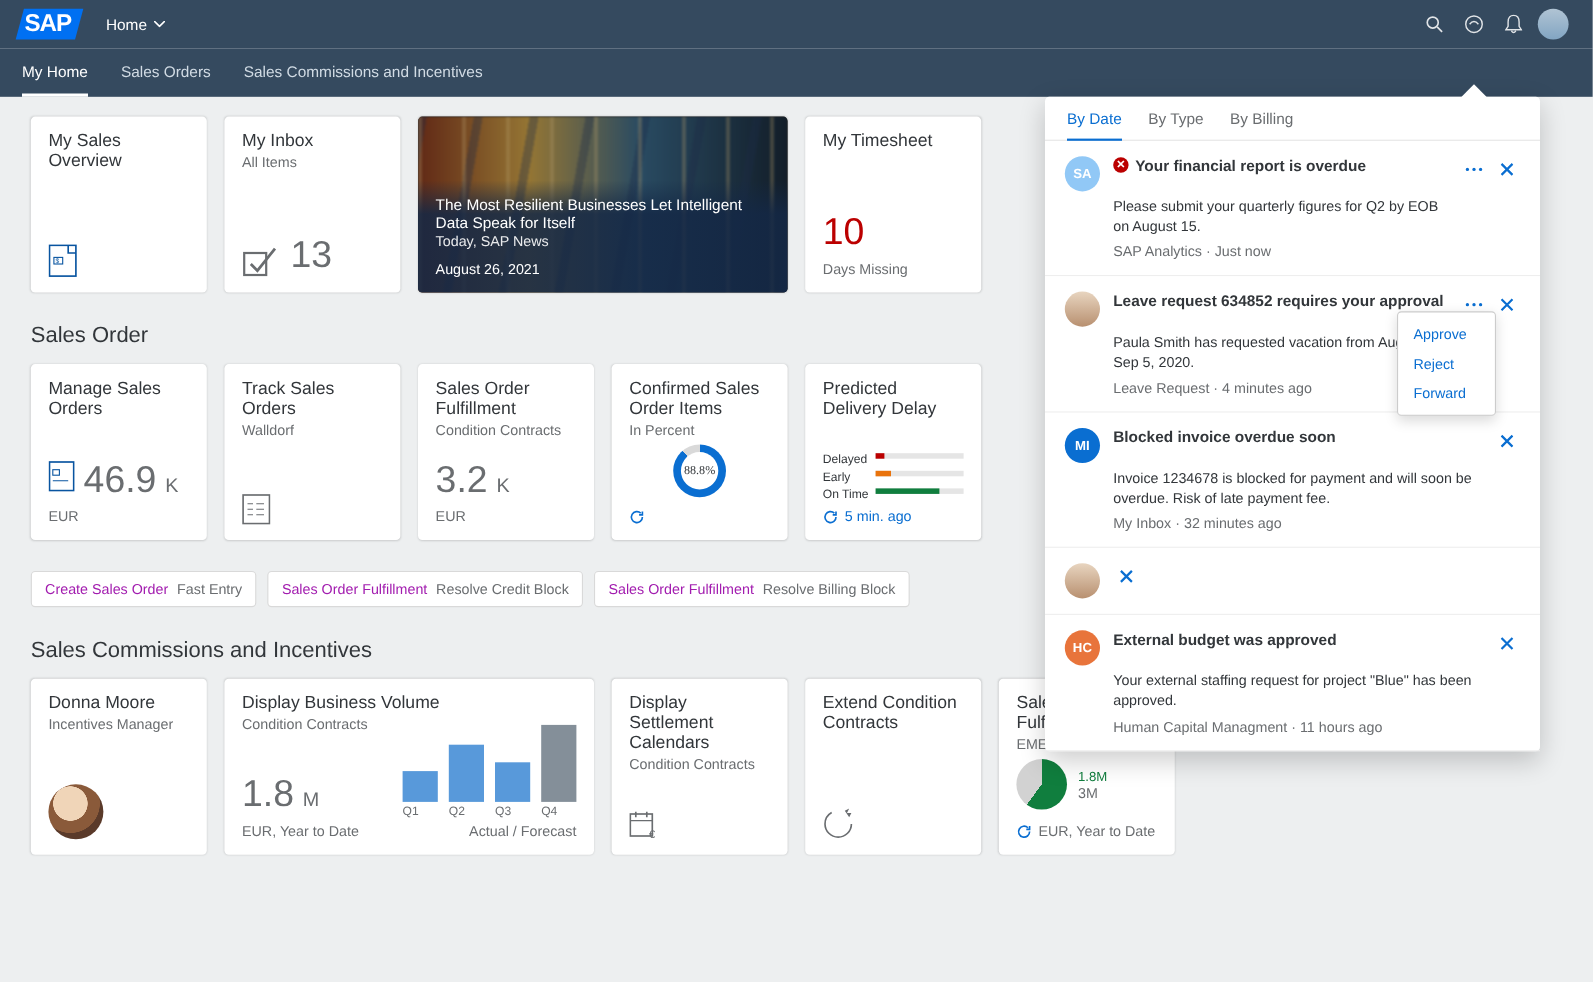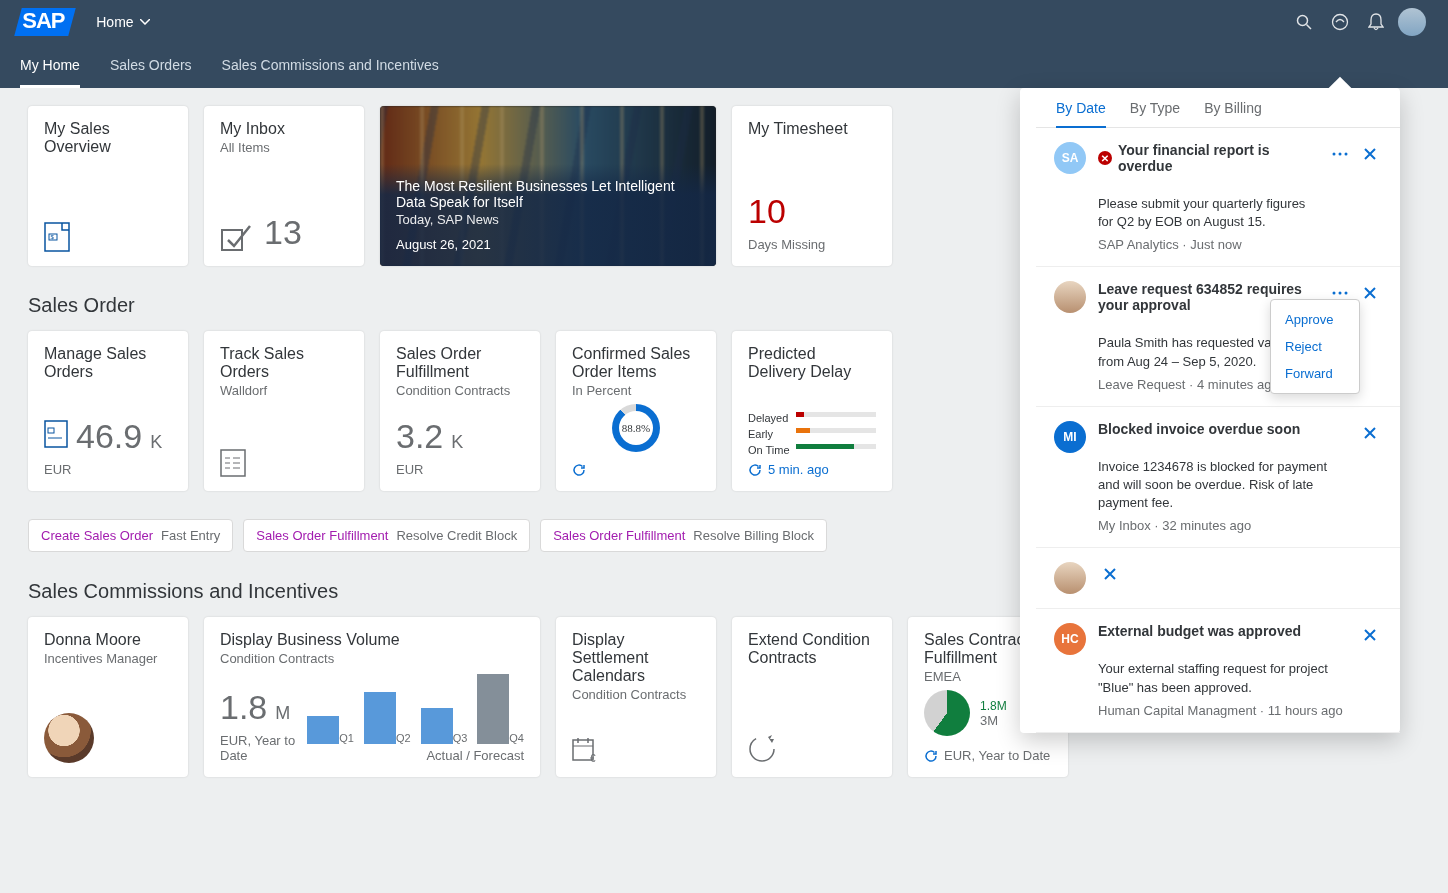--- a/index.html
+++ b/index.html
@@ -44,23 +44,23 @@
 .donut-inner { width: 34px; height: 34px; background: #fff; border-radius: 50%; display: flex; align-items: center; justify-content: center; font-size: 11px; color: #32363a; font-family: Liberation Serif, serif; }
 .bullets { display: flex; flex-direction: column; gap: 4px; font-size: 11px; width: 100%; }
 .bullet-row { display: flex; gap: 6px; }
 .bullet-bar { flex: 1; height: 5px; background: #e5e5e5; position: relative; }
 .bullet-fill { position: absolute; height: 100%; left: 0; }
 .refresh-row { display: flex; align-items: center; gap: 6px; margin-top: 6px; color: #0a6ed1; font-size: 13px; }
 .bars { display: flex; align-items: flex-end; gap: 10px; height: 70px; }
 .bar { width: 32px; background: #5899da; }
 .bar.gray { background: #848f99; }
 .bar-label { font-size: 11px; text-align: center; margin-top: 3px; color: #6a6d70; }
-.bar-wrap { display: flex; flex-direction: row; align-items: flex-end; margin-top: 28px; }
+.bar-wrap { display: flex; flex-direction: column; align-items: flex-start; margin-top: 28px; }
 .pie { width: 46px; height: 46px; border-radius: 50%; background: conic-gradient(#107e3e 0 60%, #d2d2d2 60% 100%); }
-.notif-popover { position: absolute; top: 0; right: 48px; width: 380px; background: #fff; border-radius: 4px; box-shadow: 0 8px 24px rgba(0,0,0,0.2); z-index: 100; padding-left: 16px; }
+.notif-popover { position: absolute; top: 0; right: 48px; width: 450px; background: #fff; border-radius: 4px; box-shadow: 0 8px 24px rgba(0,0,0,0.2); z-index: 100; }
 .notif-popover::before { content: ""; position: absolute; top: -8px; right: 52px; width: 16px; height: 16px; background: #fff; transform: rotate(45deg); }
 .notif-tabs { display: flex; gap: 24px; padding: 12px 20px 0; border-bottom: 1px solid #e5e5e5; }
 .notif-tab { padding-bottom: 10px; cursor: pointer; color: #6a6d70; border-bottom: 2px solid transparent; margin-bottom: -1px; }
 .notif-tab.active { color: #0a6ed1; border-bottom-color: #0a6ed1; }
 .notif-item { display: flex; padding: 14px 18px; border-bottom: 1px solid #eee; gap: 12px; position: relative; }
 .notif-avatar { width: 32px; height: 32px; border-radius: 50%; flex-shrink: 0; display: flex; align-items: center; justify-content: center; color: #fff; font-size: 12px; font-weight: 600; }
 .notif-body { flex: 1; min-width: 0; }
 .notif-title { font-size: 14px; font-weight: 700; color: #32363a; display: flex; align-items: center; gap: 6px; }
 .notif-desc { font-size: 13px; color: #32363a; margin-top: 21px; line-height: 1.4; }
 .notif-meta { font-size: 13px; color: #6a6d70; margin-top: 6px; }

